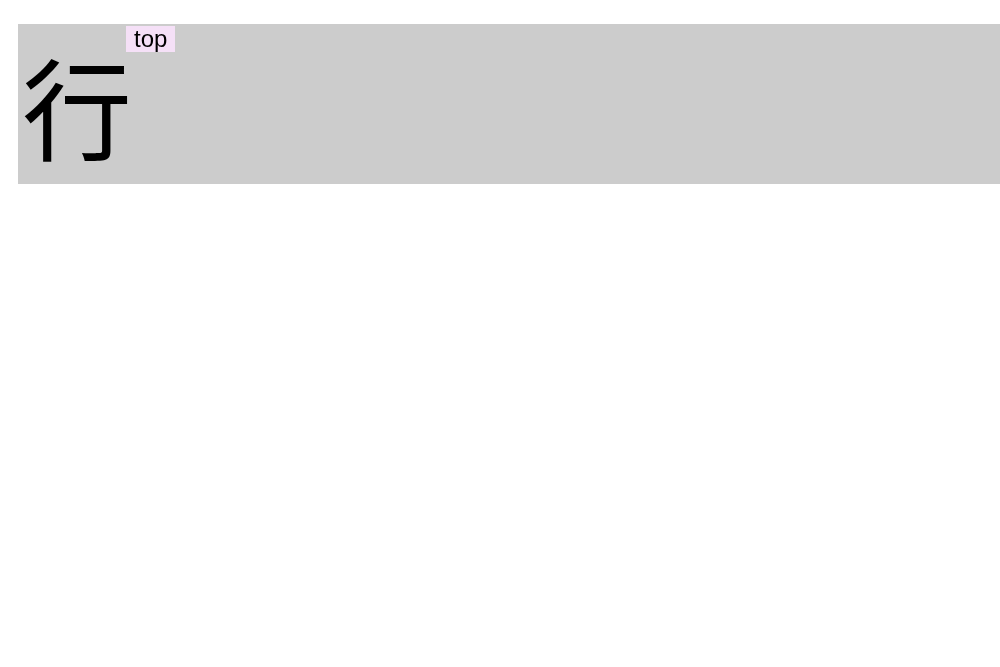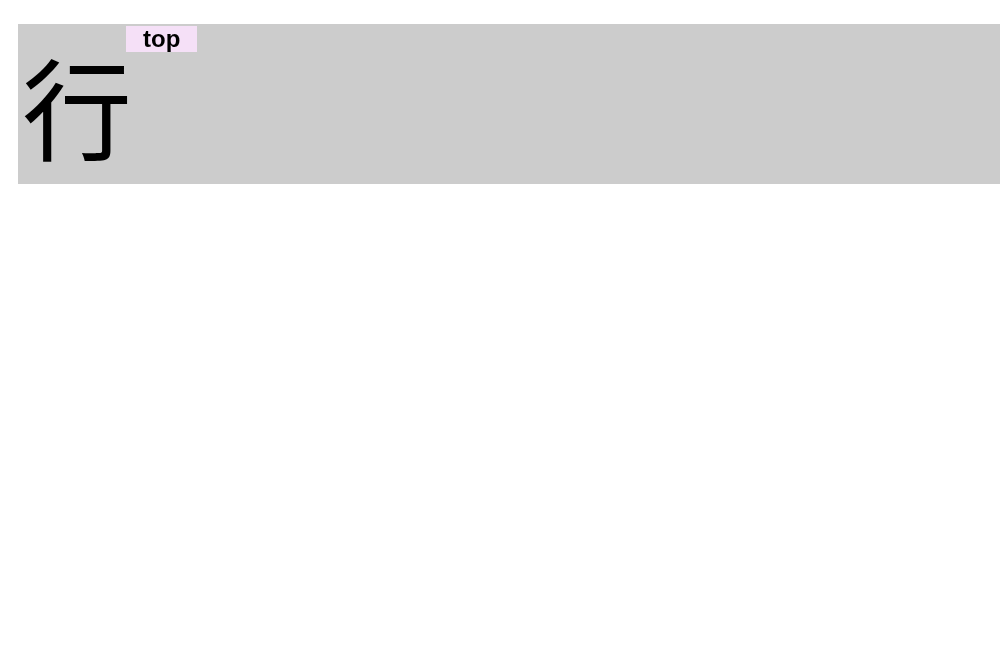--- a/index.html
+++ b/index.html
@@ -30,24 +30,24 @@
       font-weight: 400;
       color: #000000;
       line-height: 1;
       font-family: "Hiragino Sans", "Noto Sans CJK JP", "Yu Gothic", "Meiryo", sans-serif;
     }
     .superscript-label {
       position: absolute;
       left: 108px;
       top: 2px;
       font-size: 24px;
-      font-weight: 700;
+      font-weight: 400;
       color: #000000;
       background: #f5e0f7;
-      padding: 0 17px;
+      padding: 0 8px;
       line-height: 1.1;
     }
   </style>
 </head>
 <body>
 
 <div class="header-bar">
   <span class="cjk-glyph">行</span>
   <span class="superscript-label">top</span>
 </div>

